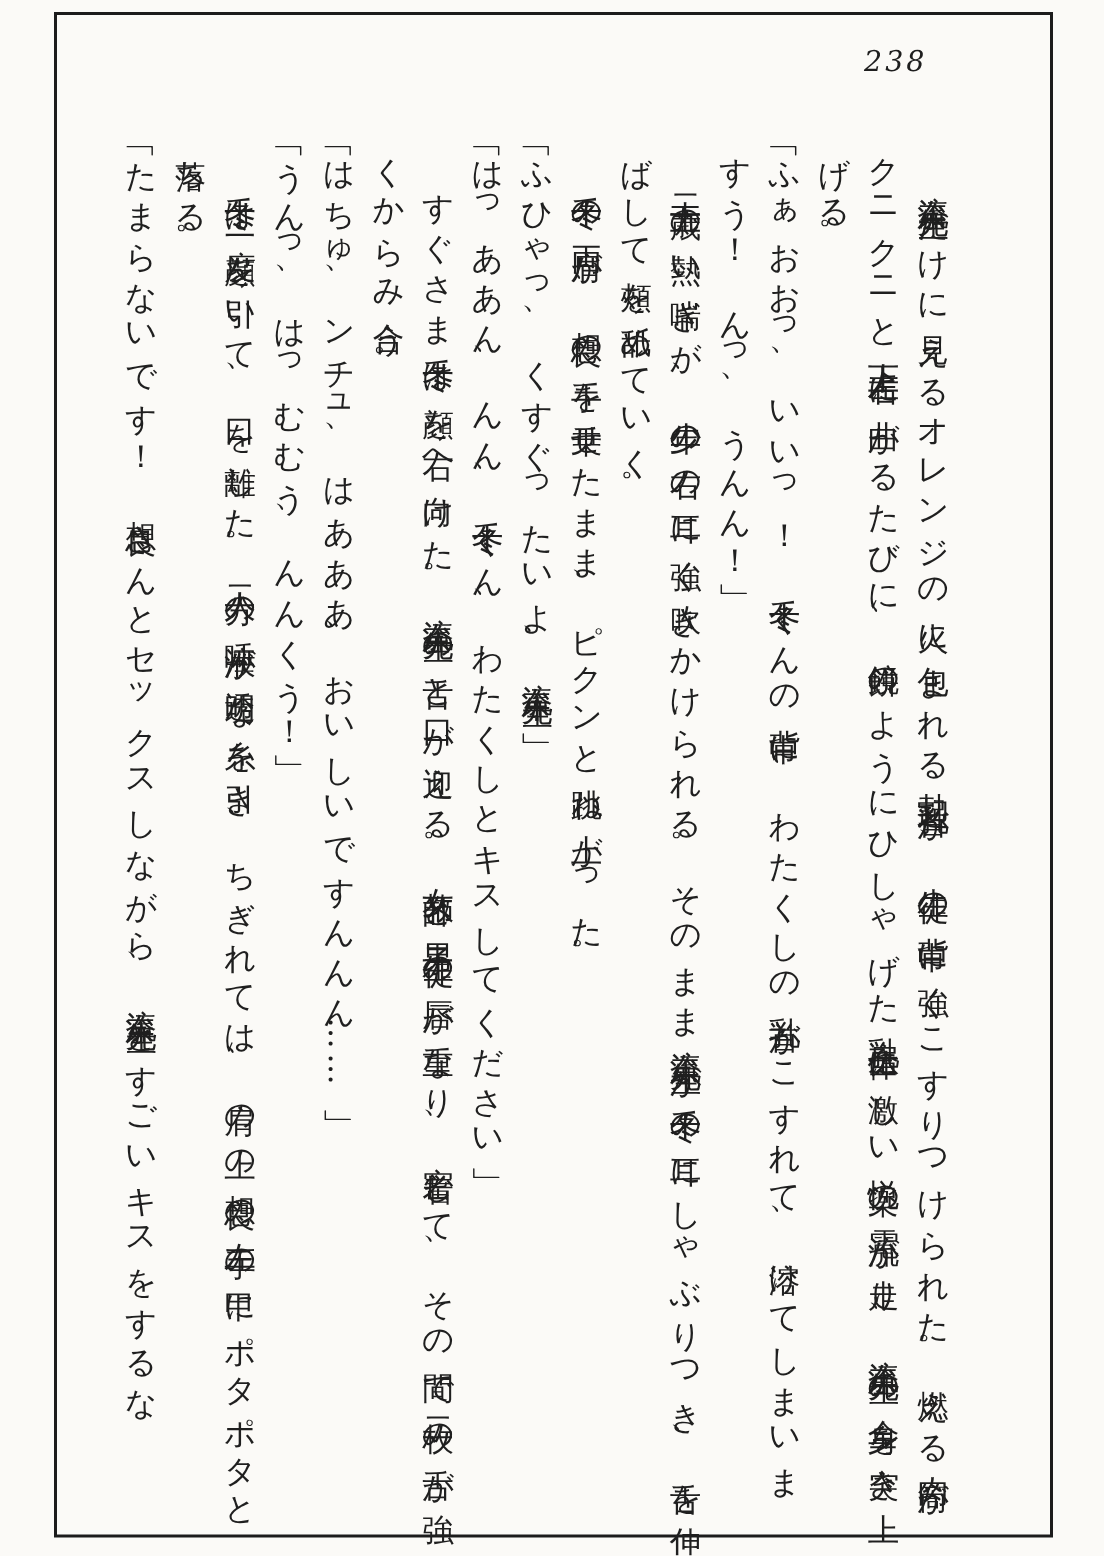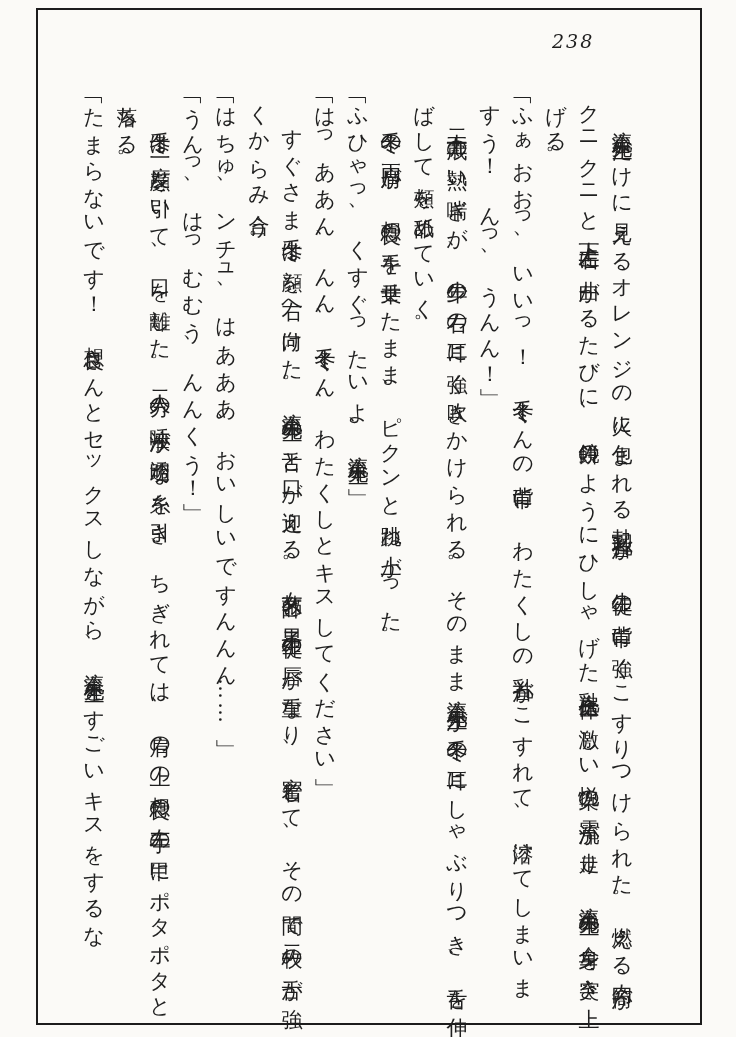--- a/index.html
+++ b/index.html
@@ -21,21 +21,21 @@
     position: absolute;
     left: 36px;
     top: 8px;
     width: 666px;
     height: 1017px;
     box-sizing: border-box;
     border: 2px solid #1c1c1c;
   }
   .pageno {
     position: absolute;
-    left: 552px;
+    left: 576px;
     top: 30px;
     font-size: 19px;
     font-style: italic;
     letter-spacing: 2px;
     color: #1e1e1e;
     text-align: center;
   }
   .text-block {
     position: absolute;
     top: 90px;

